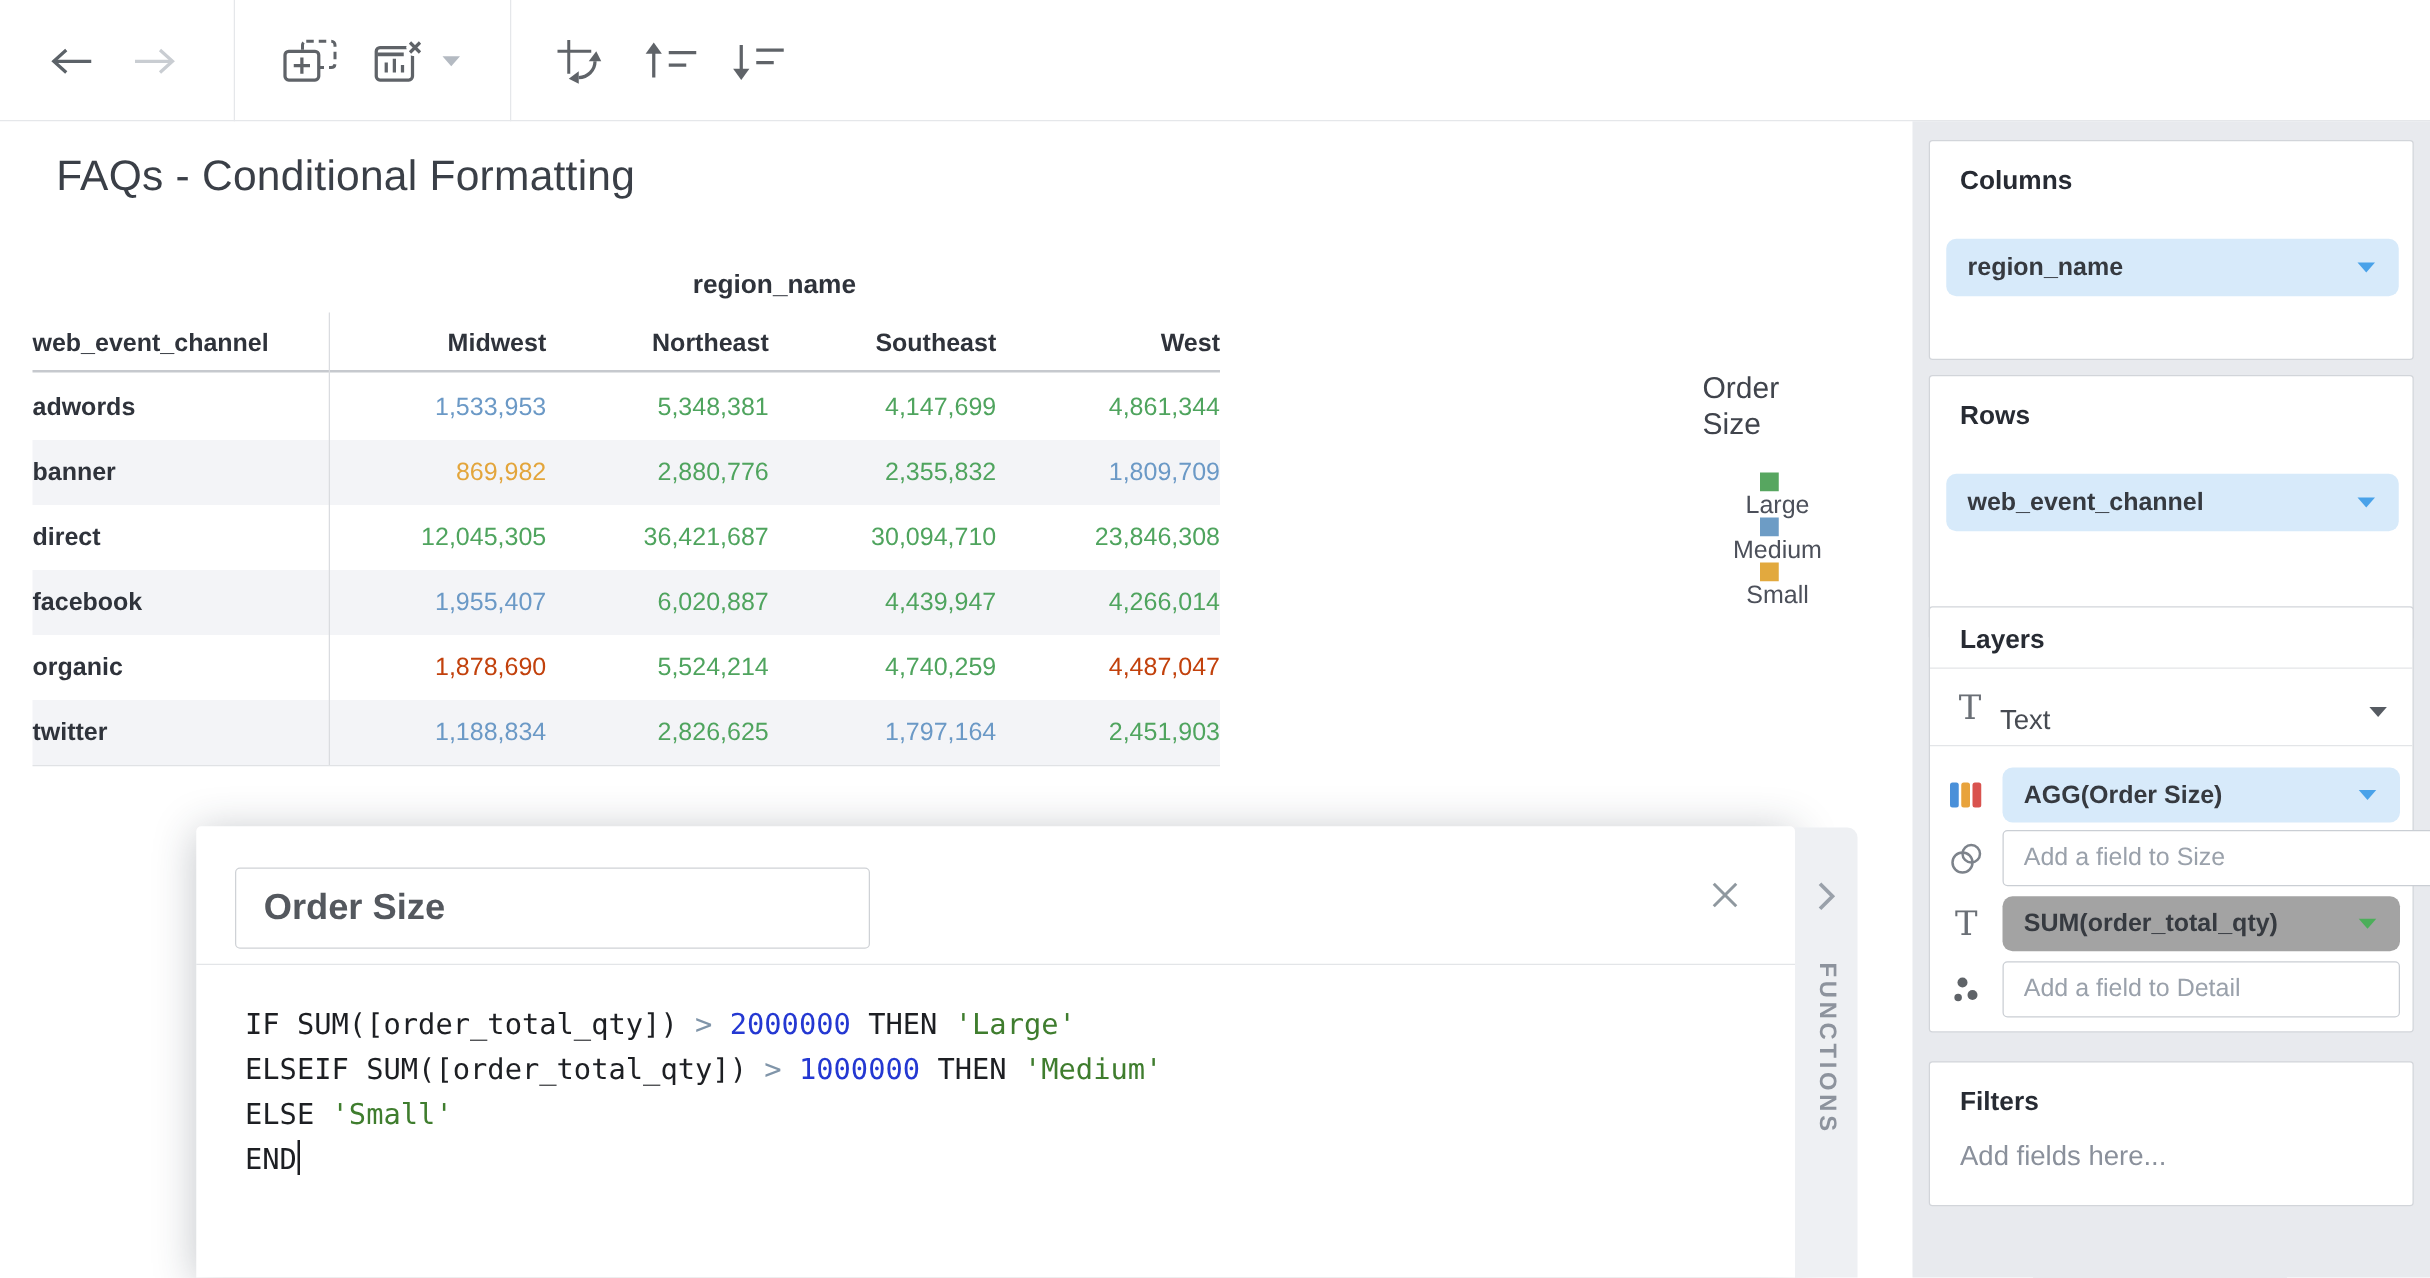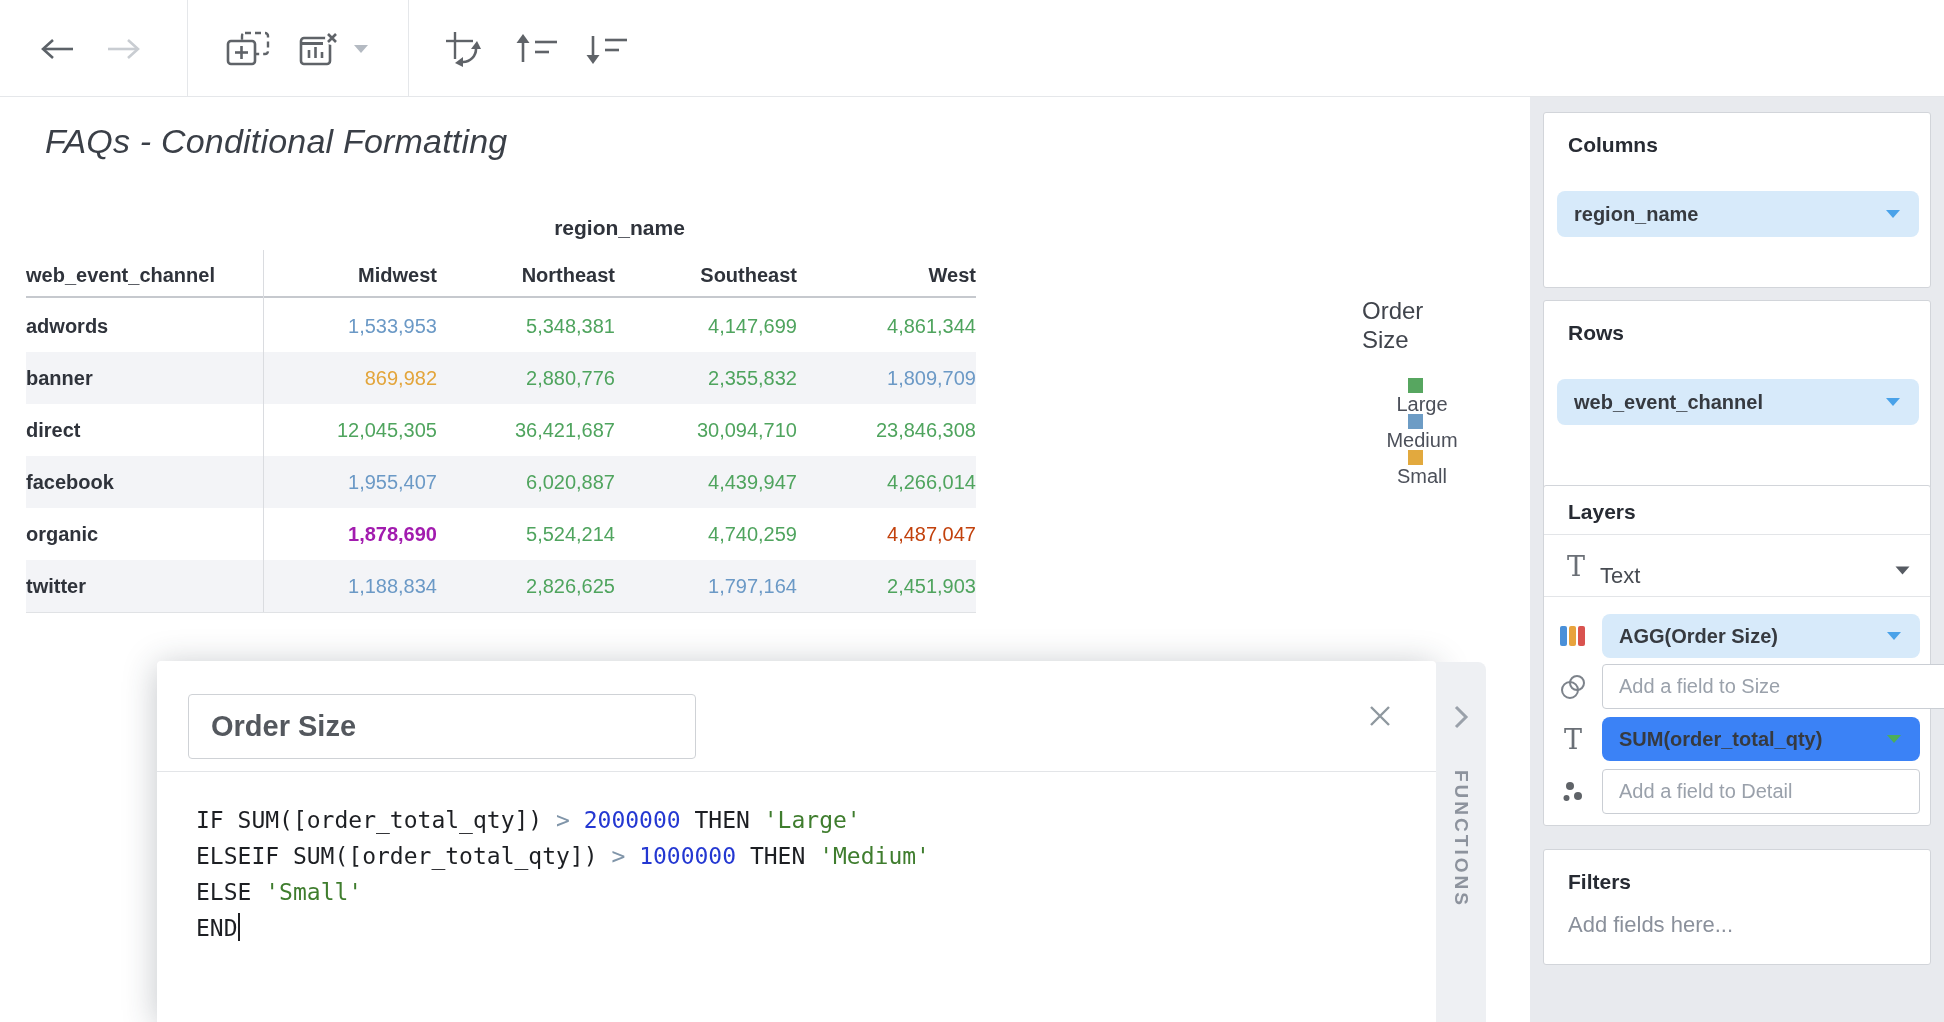--- a/index.html
+++ b/index.html
@@ -7,21 +7,21 @@
               font-family:"Liberation Sans", sans-serif; }
   #stage { position:absolute; inset:0; width:1944px; height:1022px; background:#fff; }
 
   
   .toolbar { position:absolute; left:0; top:0; width:1944px; height:97px; background:#fff;
              border-bottom:1px solid #e5e7ea; }
   .tb-divider { position:absolute; top:0; width:1px; height:97px; background:#e5e7ea; }
   .tb-btn { position:absolute; top:0; height:97px; display:flex; align-items:center; justify-content:center; cursor:pointer; }
 
   
-  .chart-title { position:absolute; left:45px; top:122px; font-size:34px; color:#3a3f47; letter-spacing:.2px;font-style:italic; }
+  .chart-title { position:absolute; left:45px; top:122px; font-size:34px; color:#3a3f47; letter-spacing:.2px; }
 
   
   .pivot { position:absolute; left:26px; top:210px; width:950px; }
   .pivot .group-label { position:absolute; left:237px; top:6px; width:713px; text-align:center;
                         font-weight:bold; font-size:21px; color:#2f333b; }
   .t-row { display:grid; grid-template-columns:237px 174px 178px 182px 179px; align-items:center; }
   .t-head { position:absolute; left:0; top:44px; width:950px; height:44px; border-bottom:2px solid #c6c9ce; }
   .t-head > div { font-weight:bold; font-size:20px; color:#2f333b; text-align:right; }
   .t-head > div:first-child { text-align:left; }
   .t-body { position:absolute; left:0; top:90px; width:950px; }
@@ -60,21 +60,21 @@
   .func-chevron { position:absolute; left:15px; top:42px; }
   .func-label { position:absolute; left:50%; transform:translateX(-50%); top:108px;
                 writing-mode:vertical-rl; font-size:19px; font-weight:600; letter-spacing:3px; color:#8d939d; }
 
   
   .panel { position:absolute; left:1530px; top:97px; width:414px; height:925px; background:#e8eaee; }
   .card { position:absolute; left:13px; width:388px; background:#fff; border:1px solid #d2d5da; border-radius:3px; }
   .card-title { position:absolute; left:24px; top:20px; font-size:21px; font-weight:bold; color:#272b33; }
   .pill { position:absolute; left:13px; width:362px; height:46px; border-radius:8px; display:flex;
           align-items:center; cursor:pointer; }
-  .pill.blue { background:#d7eafa; } .pill.green { background:#3b82f6; }
+  .pill.blue { background:#d7eafa; } .pill.green { background:#a3a3a3; }
   .pill .pill-text { font-size:20px; font-weight:bold; color:#363a40; margin-left:17px; flex:1; }
   .pill svg { margin-right:18px; }
   .field-input { position:absolute; height:45px; border:1px solid #caced4; border-radius:4px; background:#fff;
                  display:flex; align-items:center; }
   .field-input .ph { font-size:20px; color:#9aa1ab; margin-left:16px; }
   .hdivider { position:absolute; left:0; width:100%; height:1px; background:#e3e5e8; }
   .licon { position:absolute; left:9px; width:40px; display:flex; align-items:center; justify-content:center; }
   .t-serif { font-family:"DejaVu Serif", serif; font-size:27px; color:#6a6f76; }
 </style>
 </head>
@@ -189,21 +189,21 @@
         </div>
         <div class="t-row data striped">
           <div class="rlabel">facebook</div>
           <div class="val" style="color: rgb(107, 153, 198);">1,955,407</div>
           <div class="val" style="color: rgb(79, 164, 94);">6,020,887</div>
           <div class="val" style="color: rgb(79, 164, 94);">4,439,947</div>
           <div class="val" style="color: rgb(79, 164, 94);">4,266,014</div>
         </div>
         <div class="t-row data">
           <div class="rlabel">organic</div>
-          <div class="val" style="color: #a21caf; font-weight: bold;">1,878,690</div>
+          <div class="val" style="color: #c2410c;">1,878,690</div>
           <div class="val" style="color: rgb(79, 164, 94);">5,524,214</div>
           <div class="val" style="color: rgb(79, 164, 94);">4,740,259</div>
           <div class="val" style="color: #c2410c;">4,487,047</div>
         </div>
         <div class="t-row data striped">
           <div class="rlabel">twitter</div>
           <div class="val" style="color: rgb(107, 153, 198);">1,188,834</div>
           <div class="val" style="color: rgb(79, 164, 94);">2,826,625</div>
           <div class="val" style="color: rgb(107, 153, 198);">1,797,164</div>
           <div class="val" style="color: rgb(79, 164, 94);">2,451,903</div>

